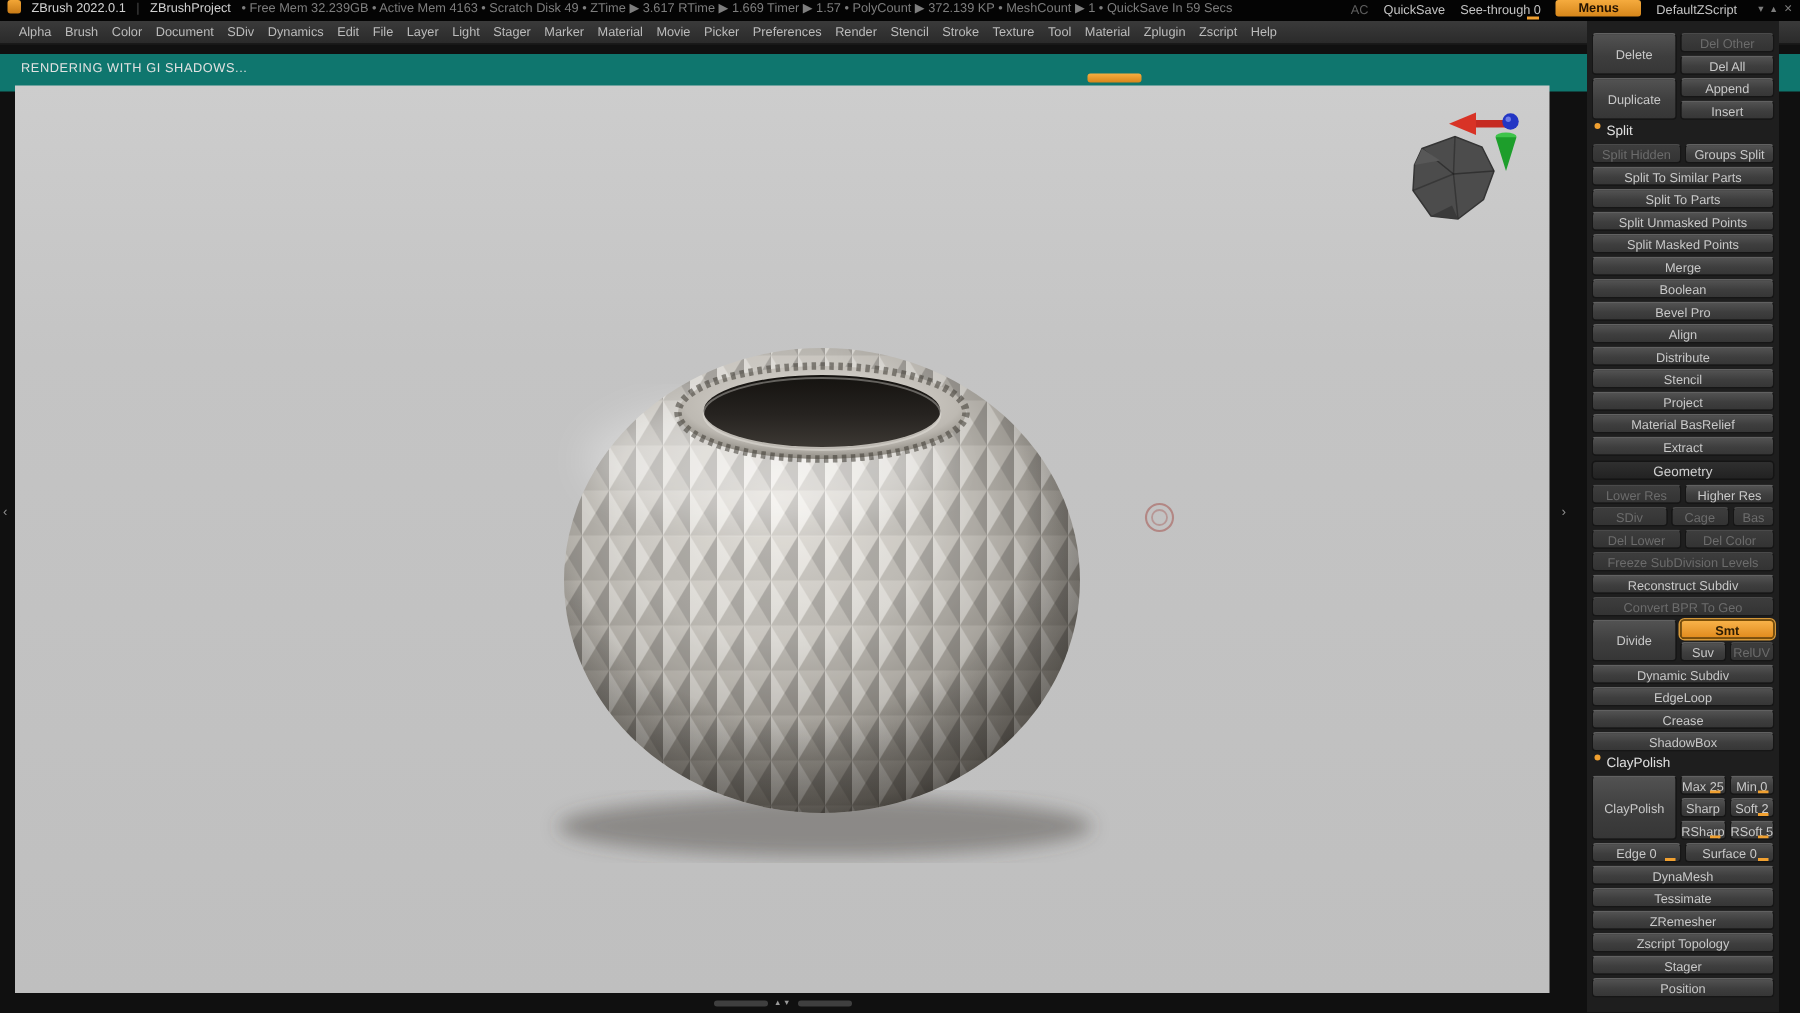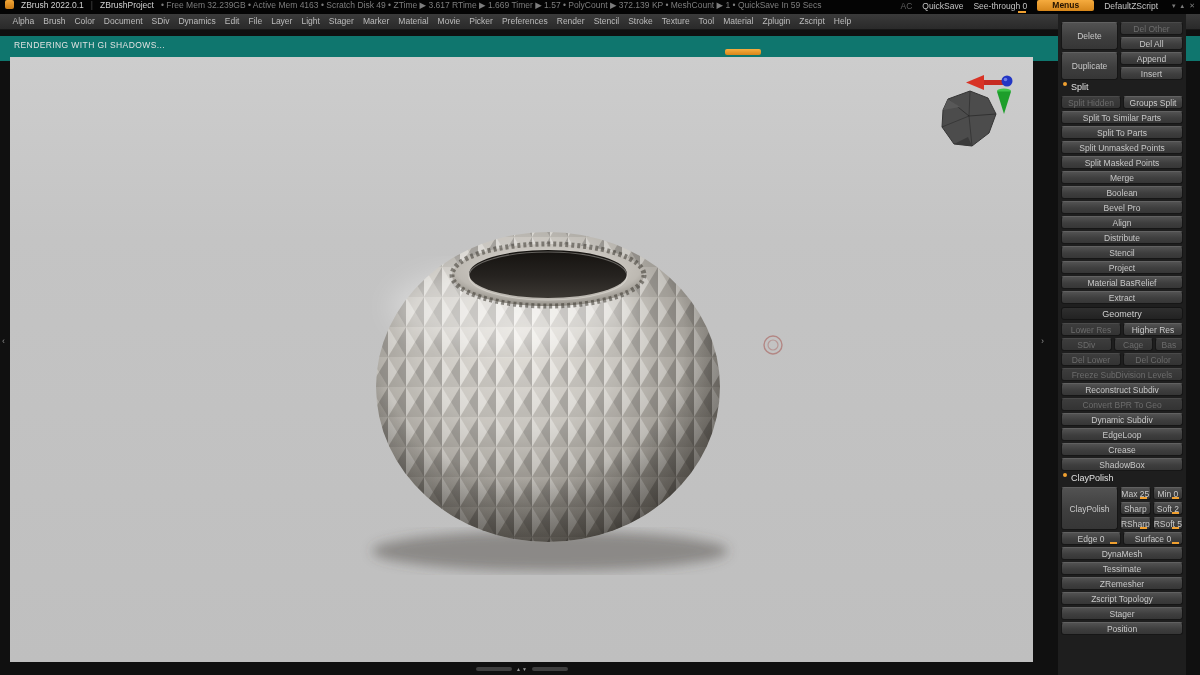--- a/index.html
+++ b/index.html
@@ -297,20 +297,30 @@
     <div class="btn dis f07">Bas</div>
   </div>
   <div class="row">
     <div class="btn dis">Del Lower</div>
     <div class="btn dis">Del Color</div>
   </div>
   <div class="btn dis">Freeze SubDivision Levels</div>
   <div class="btn">Reconstruct Subdiv</div>
   <div class="btn dis">Convert BPR To Geo</div>
 
+  <div class="row">
+    <div class="btn tall2">Divide</div>
+    <div class="ccol">
+      <div class="btn orange">Smt</div>
+      <div class="row">
+        <div class="btn">Suv</div>
+        <div class="btn dis">RelUV</div>
+      </div>
+    </div>
+  </div>
 
   <div class="btn">Dynamic Subdiv</div>
   <div class="btn">EdgeLoop</div>
   <div class="btn">Crease</div>
   <div class="btn">ShadowBox</div>
 
   <div class="hdr">
     <span class="dot"></span>
     <span>ClayPolish</span>
   </div>

